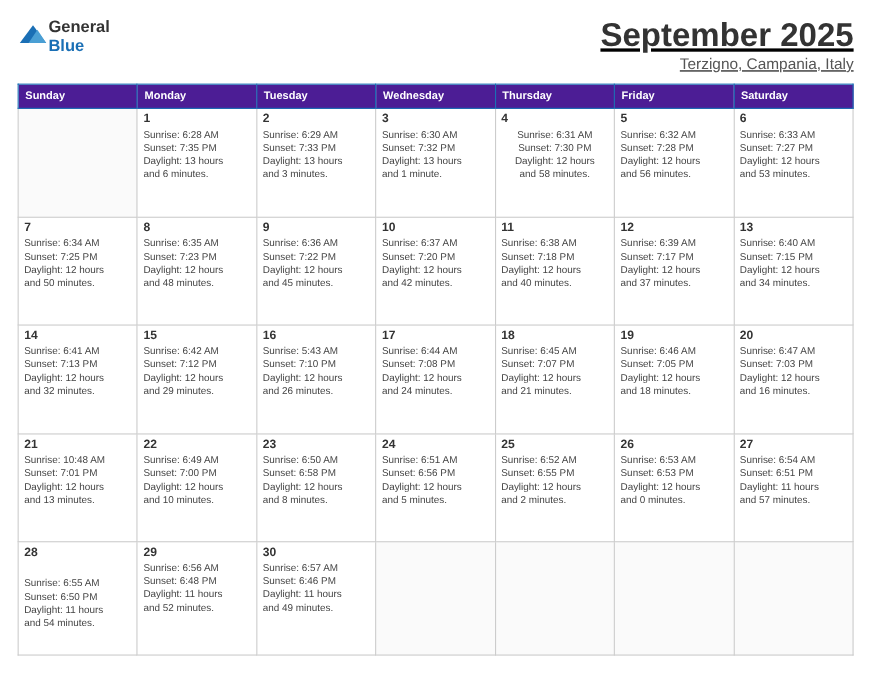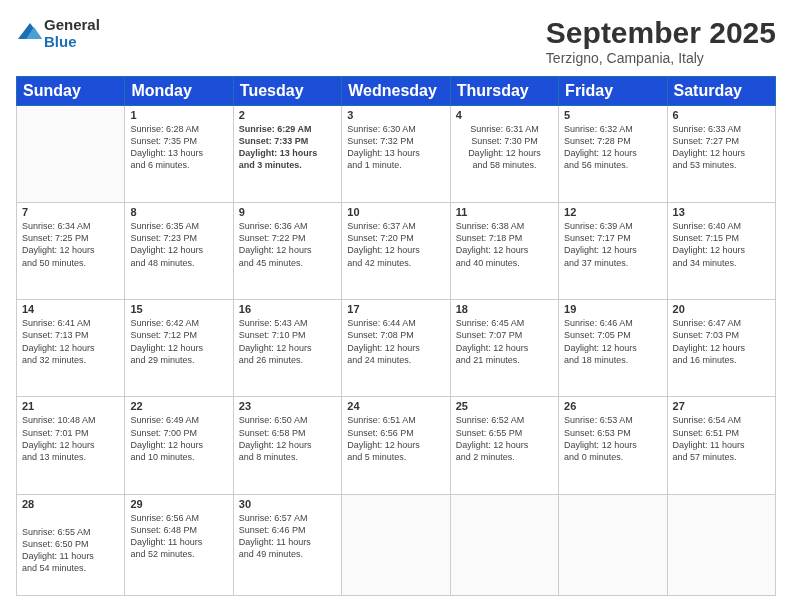--- a/index.html
+++ b/index.html
@@ -26,40 +26,42 @@
     .logo {
       display: flex;
       align-items: center;
       gap: 0;
     }
     .logo-icon {
       width: 28px;
       height: 24px;
     }
     .title-block {
+      text-align: right;
+      text-decoration: underline;
     }
     .month-title {
       font-size: 30px;
       font-weight: bold;
       color: #333;
     }
     .location {
       font-size: 14px;
       color: #555;
     }
     .calendar {
       width: 100%;
       border-collapse: collapse;
       border: 1px solid #ccc;
       flex: 1;
     }
     .calendar th {
-      background-color: #1d4ed8;
+      background-color: #4c1d95;
       color: #fff;
-      font-size: 16px;
+      font-size: 10px;
       font-weight: bold;
       padding: 5px 6px;
       text-align: left;
       border: 1px solid #1a6fb5;
     }
     .calendar td {
       border: 1px solid #ccc;
       vertical-align: top;
       padding: 3px 5px;
       font-size: 9.5px;
@@ -123,21 +125,21 @@
           <td class="empty-cell"></td>
           <td>
             <span class="day-num">1</span>
             <div class="day-info" style="white-space: pre-line;">Sunrise: 6:28 AM
 Sunset: 7:35 PM
 Daylight: 13 hours
 and 6 minutes.</div>
           </td>
           <td>
             <span class="day-num">2</span>
-            <div class="day-info" style="white-space: pre-line; font-weight: bold;">Sunrise: 6:29 AM
+            <div class="day-info" style="white-space: pre-line;">Sunrise: 6:29 AM
 Sunset: 7:33 PM
 Daylight: 13 hours
 and 3 minutes.</div>
           </td>
           <td>
             <span class="day-num">3</span>
             <div class="day-info" style="white-space: pre-line;">Sunrise: 6:30 AM
 Sunset: 7:32 PM
 Daylight: 13 hours
 and 1 minute.</div>

